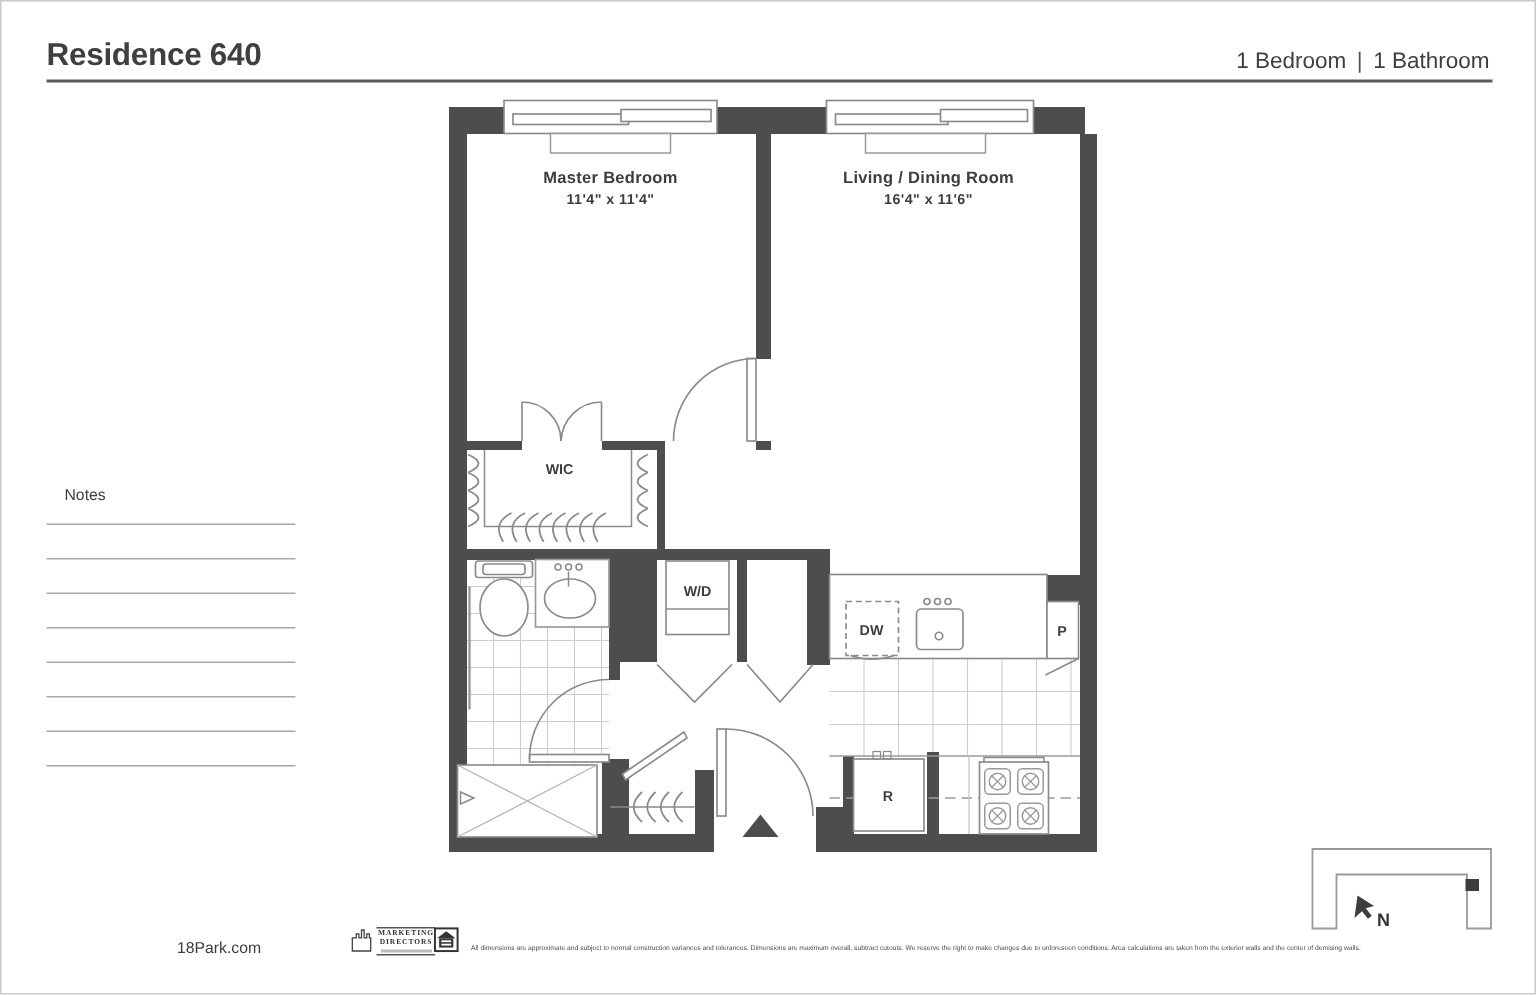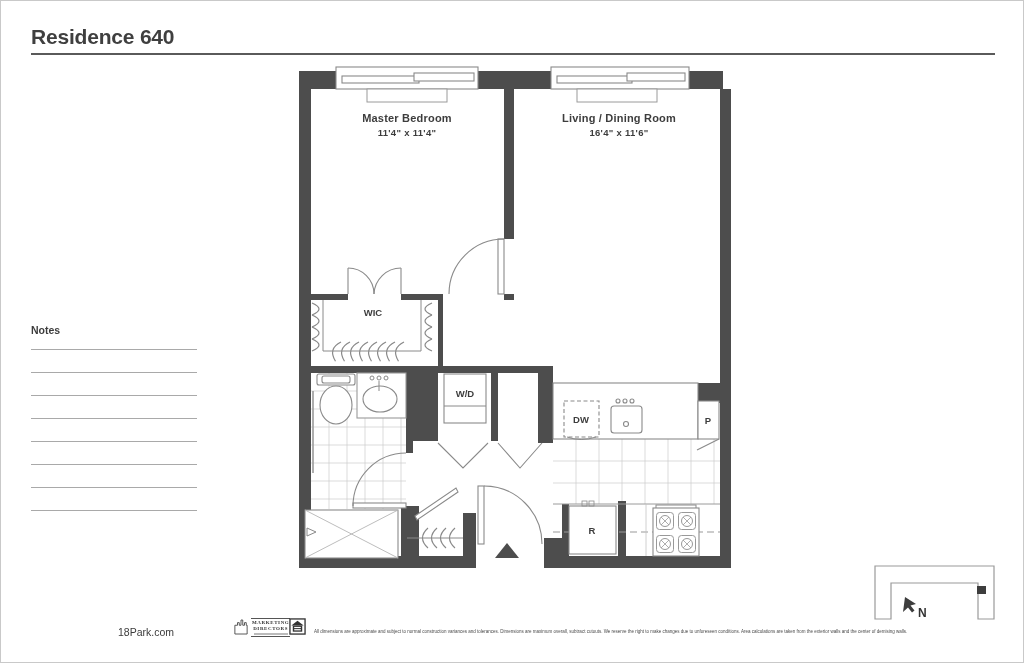--- a/index.html
+++ b/index.html
@@ -4,21 +4,21 @@
 <style>
   html,body{margin:0;padding:0;background:#e8e8e8;}
   .page{position:relative;width:1024px;height:663px;background:#fff;overflow:hidden;
         font-family:"Liberation Sans",sans-serif;border:1px solid #c9c9c9;box-sizing:border-box;}
   
   .title{position:absolute;left:30px;top:24px;font-size:21px;font-weight:700;color:#3f3f3f;letter-spacing:-.2px;}
   .bedbath{position:absolute;right:30px;top:31px;font-size:15px;font-weight:500;color:#3f3f3f;}
   .bedbath .sep{margin:0 7px;color:#555;}
   .rule{position:absolute;left:30px;top:52px;width:964px;height:2px;background:#5a5a5a;}
   
-  .notes-label{position:absolute;left:30px;top:323px;font-size:10.5px;font-weight:700;color:#3d3d3d;}
+  .notes-label{position:absolute;left:42px;top:323px;font-size:10.5px;font-weight:400;color:#3d3d3d;}
   .note-line{position:absolute;left:30px;width:166px;height:1px;background:#a9a9a9;}
   
   .plan{position:absolute;left:290px;top:60px;width:450px;height:510px;}
   .plan text{font-family:"Liberation Sans",sans-serif;fill:#3d3d3d;text-anchor:middle;}
   .room-name{font-size:11px;font-weight:700;letter-spacing:.2px;}
   .room-dims{font-size:9.5px;font-weight:700;letter-spacing:.3px;}
   .small-lbl{font-size:9.5px;font-weight:700;}
   
   .logo{position:absolute;left:30px;top:547px;width:75px;}
   .logo-top{position:relative;height:54px;background:#4d4d4d;overflow:hidden;}
@@ -36,20 +36,23 @@
   .disclaimer{position:absolute;left:313px;top:628px;font-size:4.5px;color:#4a4a4a;white-space:nowrap;letter-spacing:0;}
   .keyplan{position:absolute;left:866px;top:560px;}
   .keyplan text{font-family:"Liberation Sans",sans-serif;font-weight:700;fill:#333;}
 </style>
 </head>
 <body>
 
 <div class="page">
 
   <div class="title">Residence 640</div>
+  <div class="bedbath">
+    <span>1 Bedroom</span><span class="sep">|</span><span>1 Bathroom</span>
+  </div>
   <div class="rule"></div>
 
   <div class="notes-label">Notes</div>
   <div class="note-line" style="top:348px"></div>
   <div class="note-line" style="top:371px"></div>
   <div class="note-line" style="top:394px"></div>
   <div class="note-line" style="top:417px"></div>
   <div class="note-line" style="top:440px"></div>
   <div class="note-line" style="top:463px"></div>
   <div class="note-line" style="top:486px"></div>

